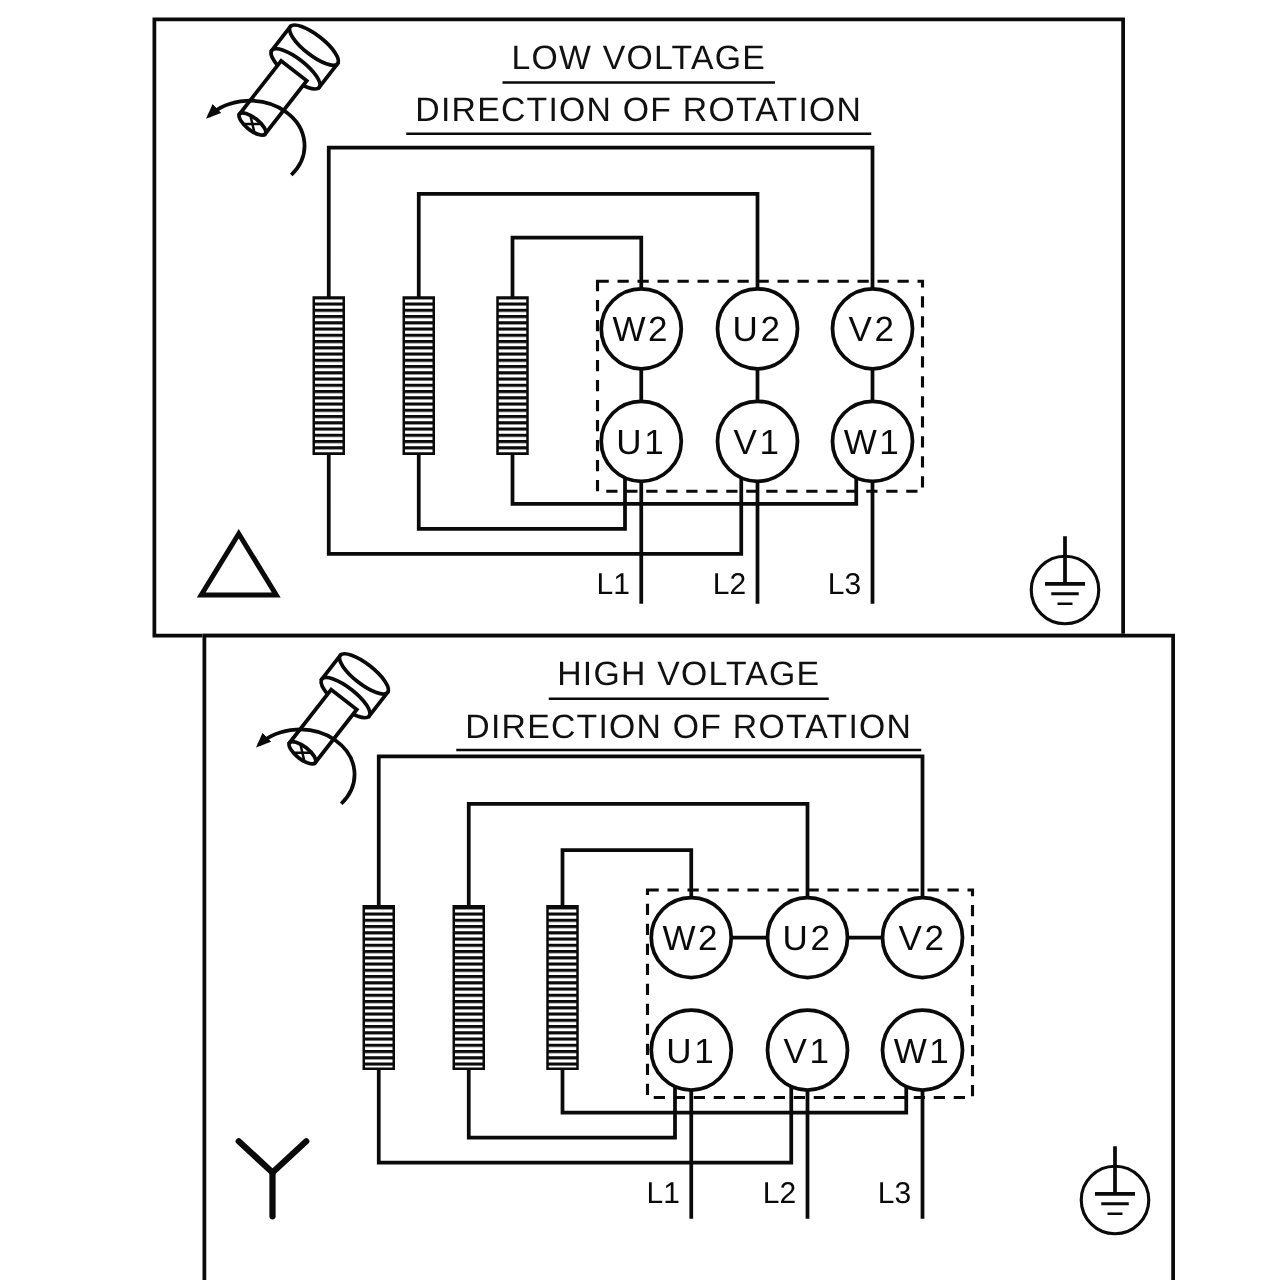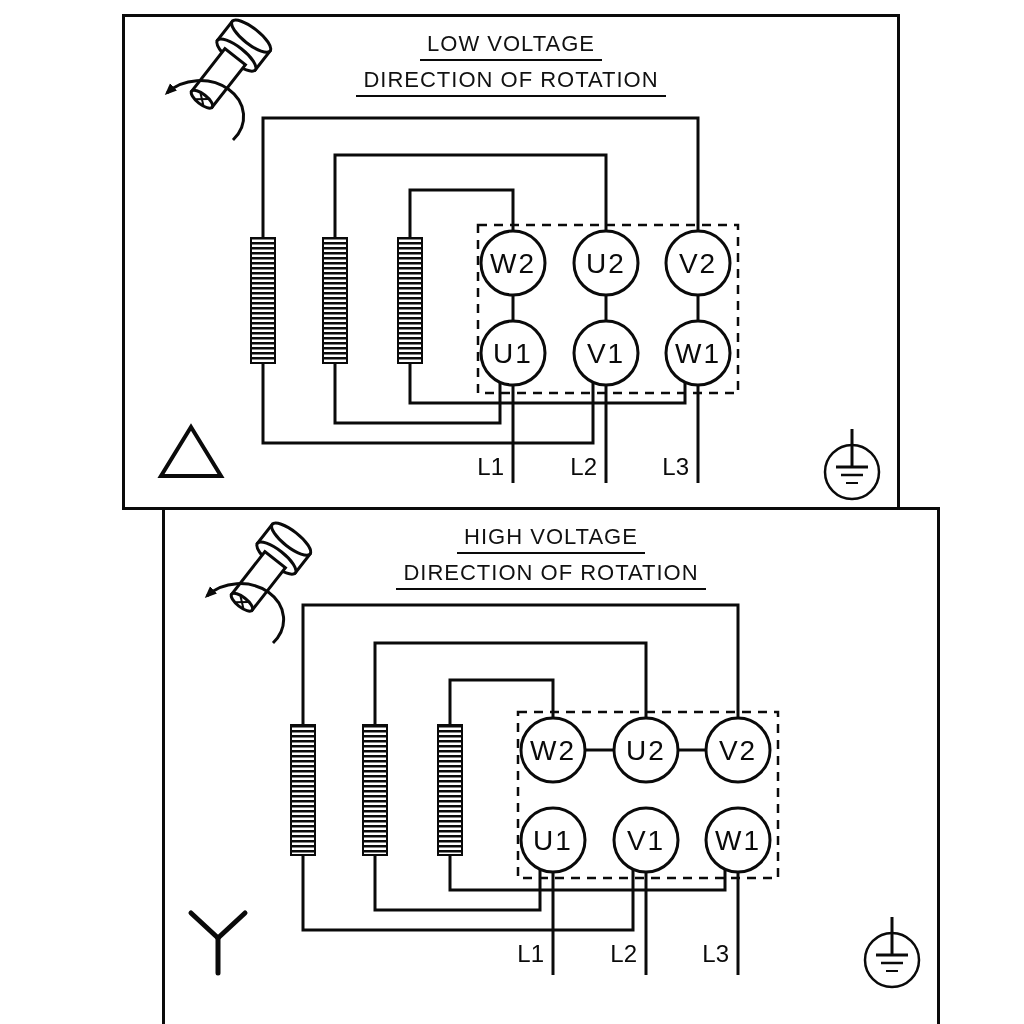--- a/index.html
+++ b/index.html
@@ -10,21 +10,21 @@
   }
   .panel {
     position: absolute; left: 122px; width: 778px;
     border: 3px solid #0a0a0a; background: #ffffff; box-sizing: border-box;
   }
   .panel-low  { top: 14px;  height: 496px; }
   .panel-high { top: 507px; height: 639px; margin-left: 40px; }
   .titles { position: absolute; top: 15px; left: 0; right: 0; text-align: center; z-index: 2; }
   .titles .line { margin: 0 0 7px 0; line-height: 1.1; }
   .titles .line span {
-    display: inline-block; font-size: 22px; letter-spacing: 1px;
+    display: inline-block; font-size: 27px; letter-spacing: 1px;
     border-bottom: 2px solid #0a0a0a; padding: 0 7px 3px;
   }
   svg.wiring { position: absolute; left: 0; top: 0; z-index: 1; }
   .tlabel { font-size: 28px; letter-spacing: 2px; fill: #0a0a0a; }
   .llabel { font-size: 24px; fill: #0a0a0a; }
 </style>
 </head>
 <body>
 
 <div class="canvas">

